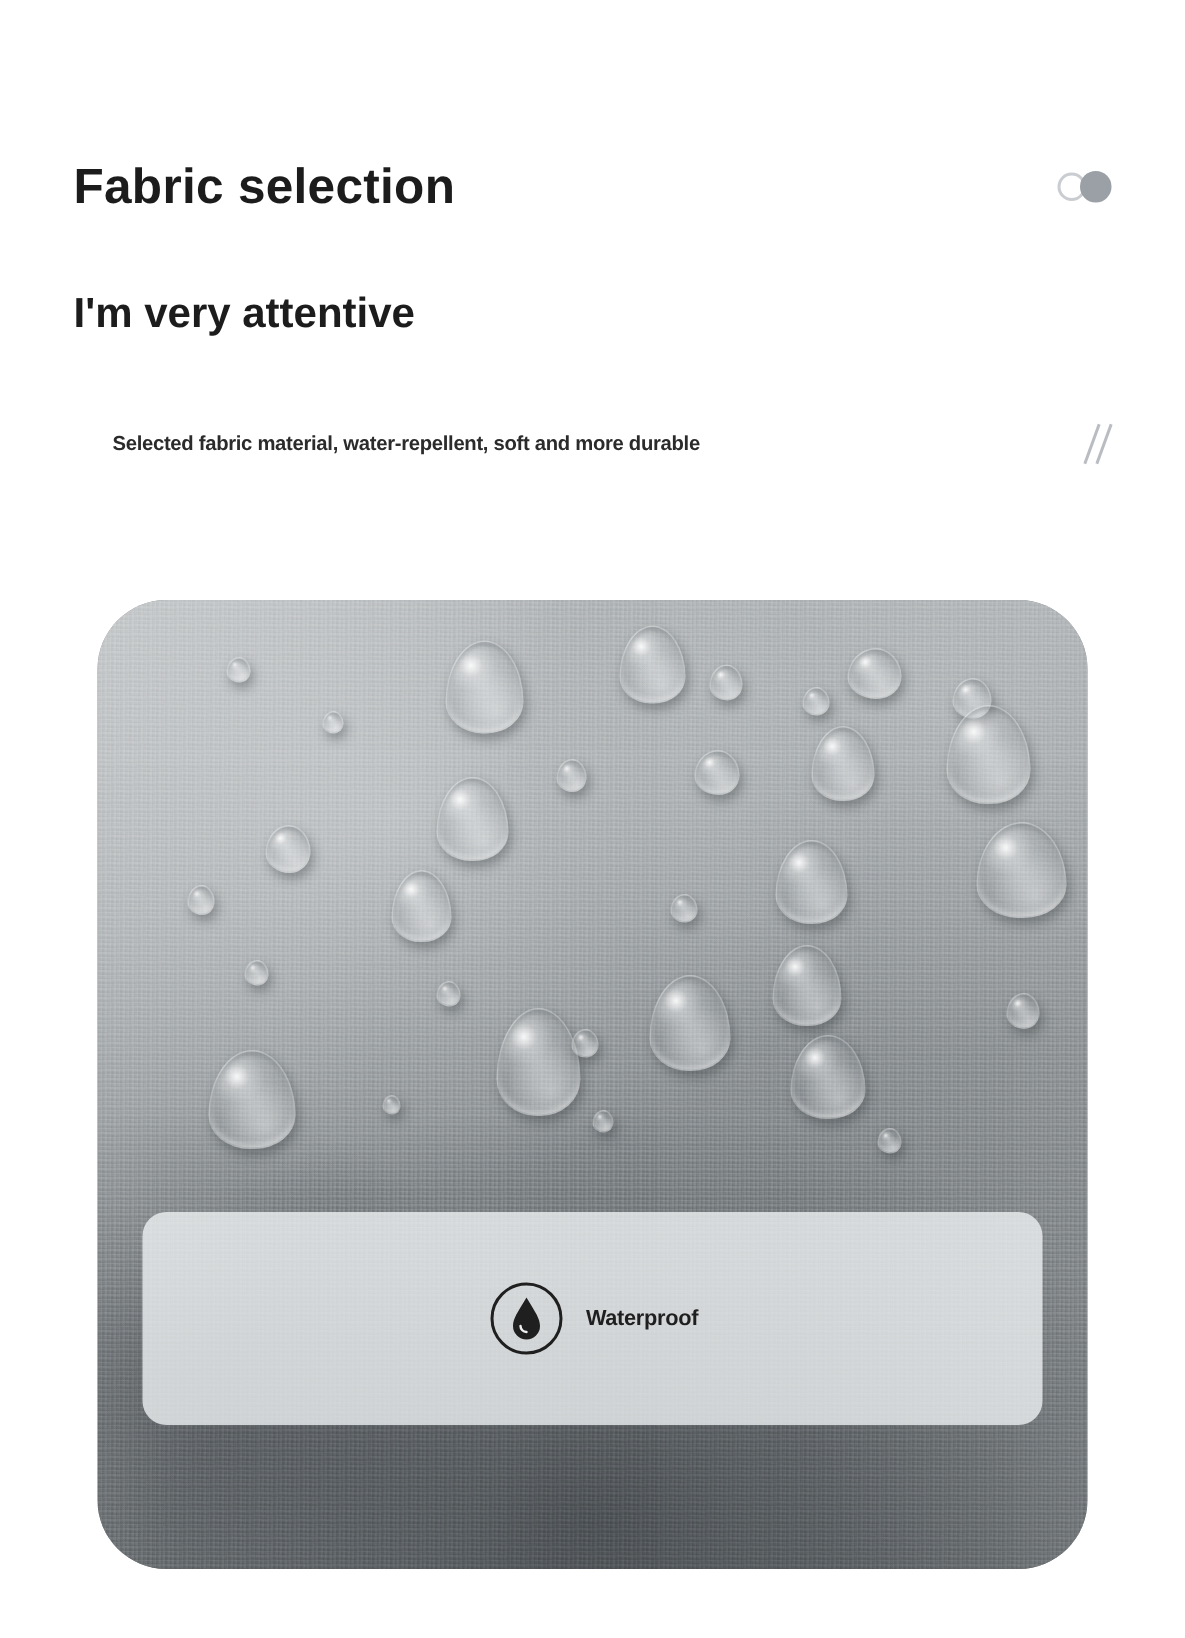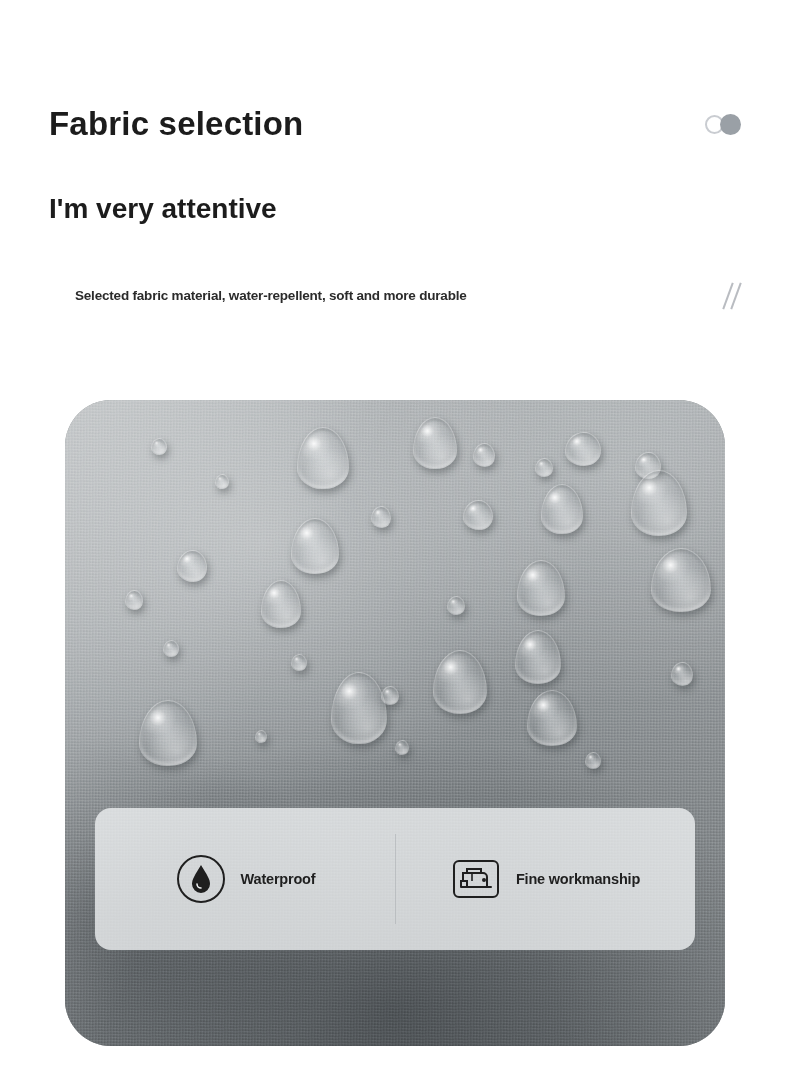--- a/index.html
+++ b/index.html
@@ -276,32 +276,17 @@
           <svg viewBox="0 0 52 52" width="52" height="52" aria-hidden="true">
             <circle cx="26" cy="26" r="23" fill="none" stroke="#1f1f1f" stroke-width="2"></circle>
             <path d="M26 12 C20 22 17 26 17 31 a9 9 0 0 0 18 0 C35 26 32 22 26 12 Z" fill="#1f1f1f"></path>
             <path d="M22 31 a4 4 0 0 0 4 4" fill="none" stroke="#eef0f1" stroke-width="1.6" stroke-linecap="round"></path>
           </svg>
         </span>
         <span class="feature-label">Waterproof</span>
       </div>
 
 
-      <div class="feature">
-        <span class="feature-icon">
-          <svg viewBox="0 0 52 52" width="52" height="52" aria-hidden="true">
-            <rect x="4" y="8" width="44" height="36" rx="5" fill="none" stroke="#1f1f1f" stroke-width="2"></rect>
-            <path d="M11 34 h30" stroke="#1f1f1f" stroke-width="2" stroke-linecap="round"></path>
-            <path d="M11 34 v-6 h6 v6" fill="none" stroke="#1f1f1f" stroke-width="2"></path>
-            <path d="M13 28 v-8 h20 a4 4 0 0 1 4 4 v8" fill="none" stroke="#1f1f1f" stroke-width="2"></path>
-            <path d="M17 20 v-4 h14 v4" fill="none" stroke="#1f1f1f" stroke-width="2"></path>
-            <circle cx="34" cy="27" r="2" fill="#1f1f1f"></circle>
-            <path d="M37 30 v4" stroke="#1f1f1f" stroke-width="2" stroke-linecap="round"></path>
-            <path d="M22 20 v8" stroke="#1f1f1f" stroke-width="1.6"></path>
-          </svg>
-        </span>
-        <span class="feature-label">Fine workmanship</span>
-      </div>
 
     </div>
   </div>
 
 </div>
 
 </body></html>

